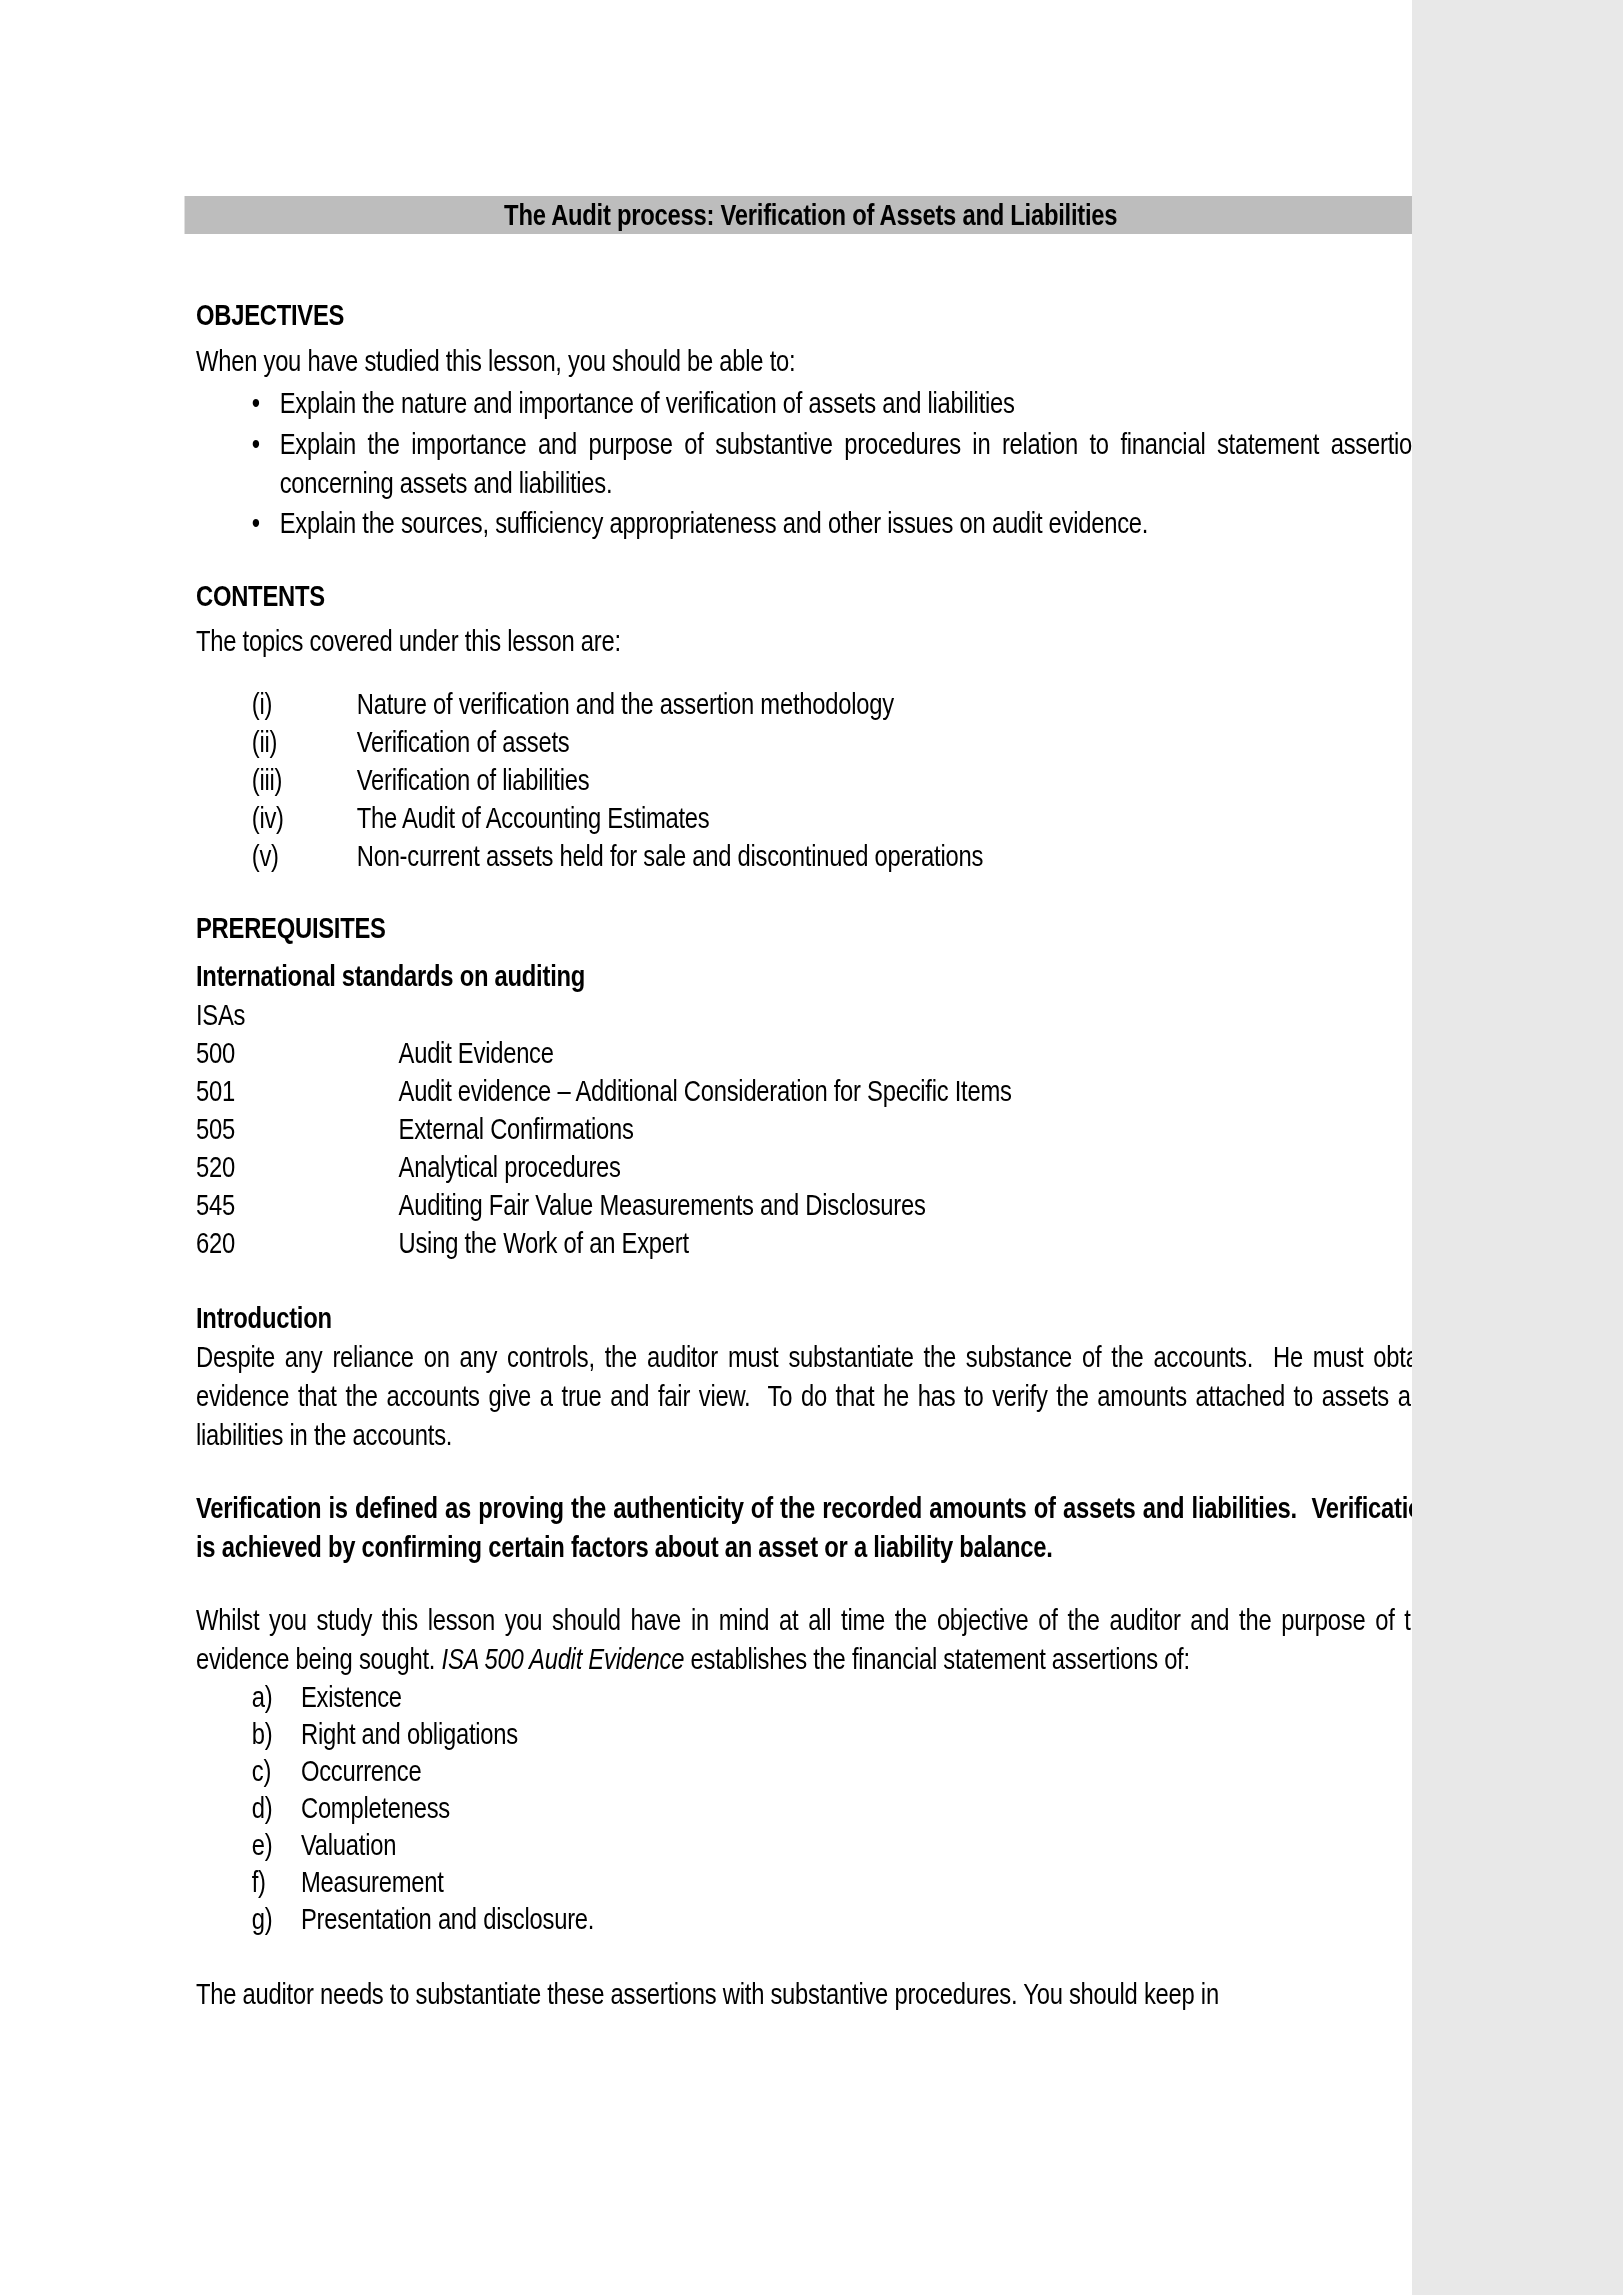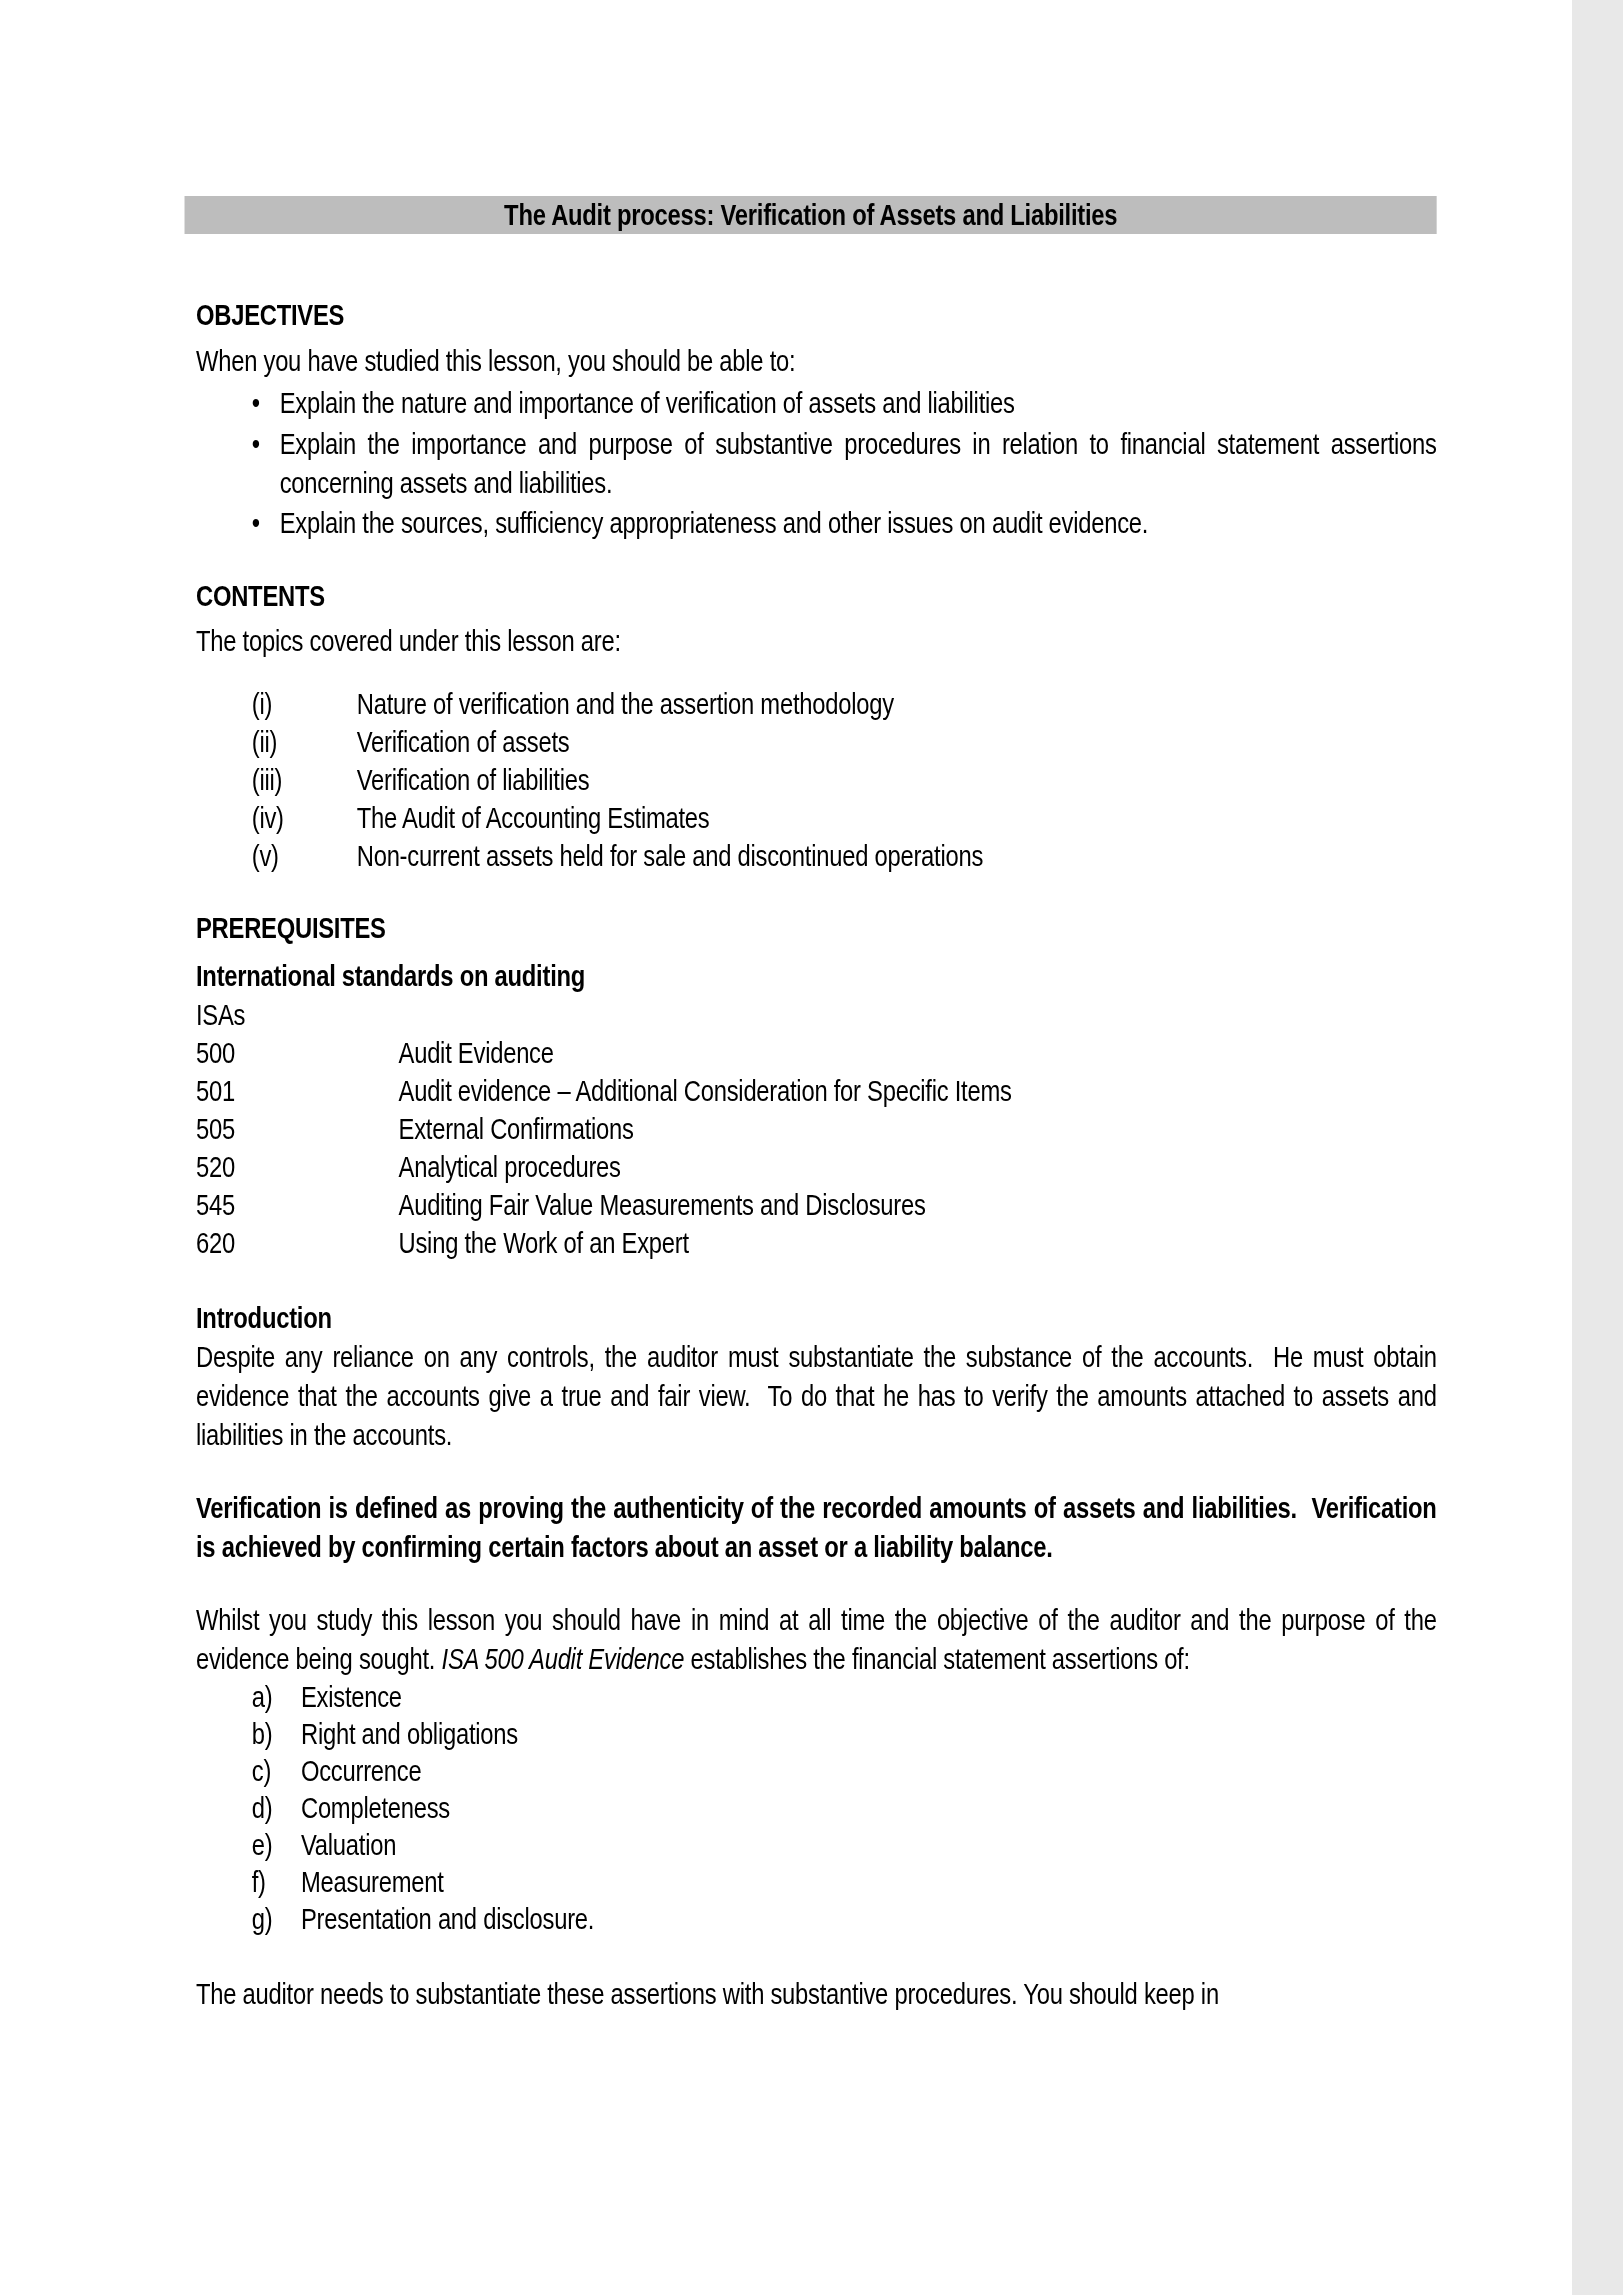--- a/index.html
+++ b/index.html
@@ -1,18 +1,18 @@
 <!DOCTYPE html>
 <html style="font-size:10.5px"><head>
 <meta charset="utf-8">
 <style>
   html, body { margin: 0; padding: 0; background: #e8e8e8; }
   .page {
     position: relative;
-    width: 1572px;
+    width: 1412px;
     height: 2295px;
     background: #ffffff;
     overflow: hidden;
     font-family: "Liberation Sans", sans-serif;
     color: #000000;
   }
   
   .content {
     position: absolute;
     left: 196px;

